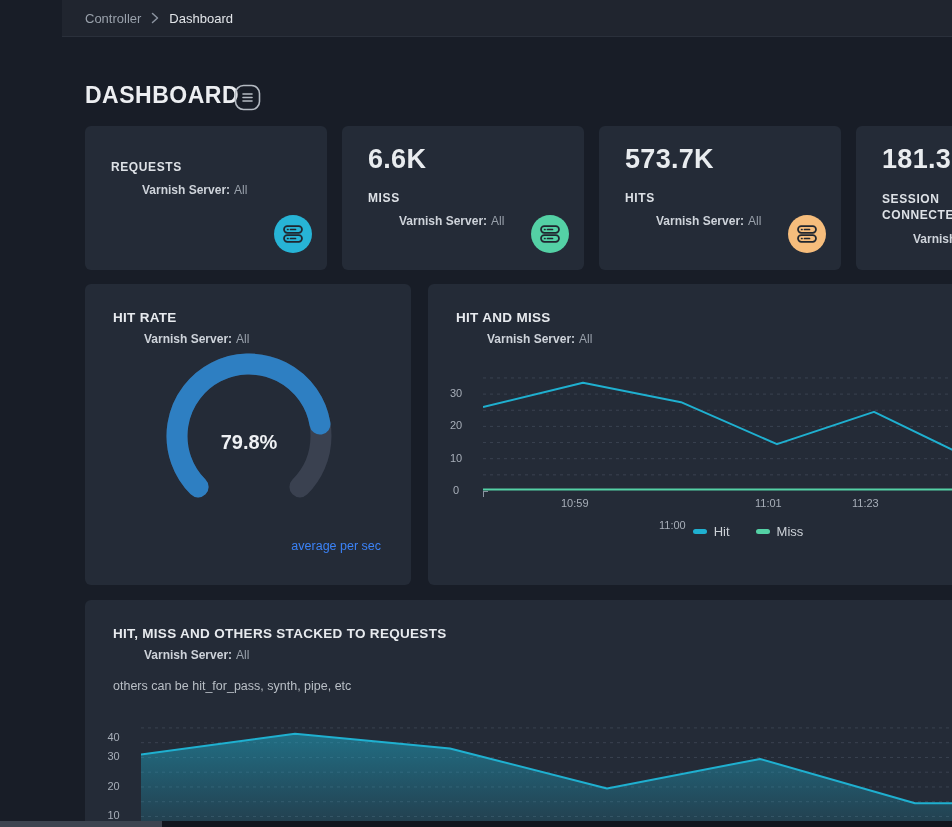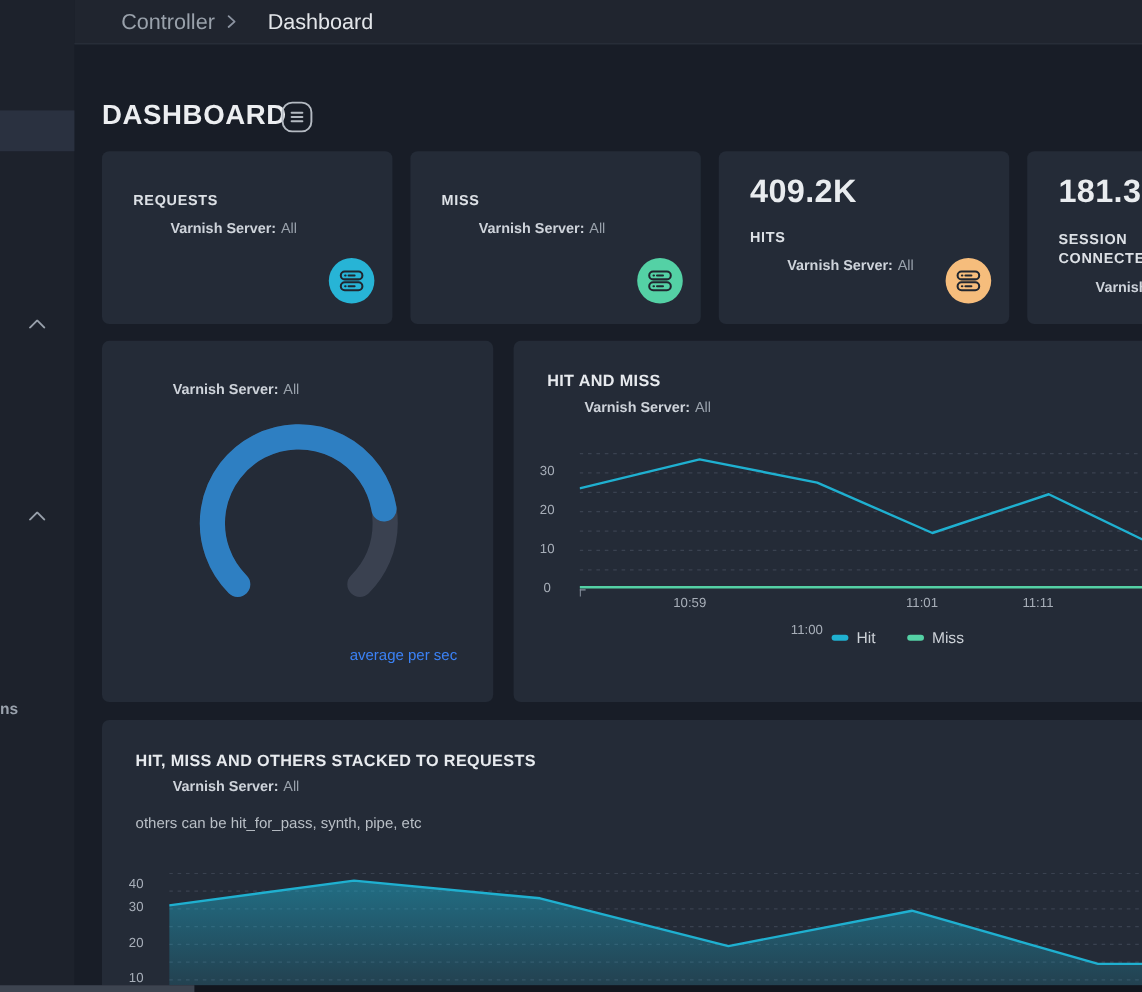--- a/index.html
+++ b/index.html
@@ -7,21 +7,21 @@
           font-family:"Liberation Sans",sans-serif;-webkit-font-smoothing:antialiased;}
   
   .sidebar{position:absolute;left:0;top:0;width:62px;height:827px;background:#1d222c;}
   .sidebar-active{position:absolute;left:0;top:92px;width:62px;height:34px;background:#2a3140;cursor:pointer;}
   .sb-chev{position:absolute;left:24px;cursor:pointer;}
   .sb-chev1{top:261px}.sb-chev2{top:421px}
   .sb-partial{position:absolute;left:0;top:583px;font-size:13px;font-weight:bold;color:#9aa2ad;}
   
   .topbar{position:absolute;left:62px;top:0;width:890px;height:37px;background:#20252f;
           border-bottom:1px solid #2a303b;display:flex;align-items:center;padding-left:23px;box-sizing:border-box;}
-  .crumb{font-size:18px;color:#99a1ab;cursor:pointer;margin-left:16px;}
+  .crumb{font-size:13px;color:#99a1ab;cursor:pointer;}
   .crumb.current{color:#e2e5e9;cursor:default;}
   .crumb-sep{margin:0 10px;display:flex;align-items:center;}
   
   .page-title{position:absolute;left:85px;top:82px;margin:0;font-size:23px;font-weight:bold;
               letter-spacing:.5px;color:#eceef1;}
   .title-icon{position:absolute;left:234px;top:84px;cursor:pointer;line-height:0;}
   
   .stat-card{position:absolute;top:126px;width:242px;height:144px;background:#242b37;border-radius:6px;
              padding:18px 26px;box-sizing:border-box;}
   .sc1{left:85px}.sc2{left:342px}.sc3{left:599px}.sc4{left:856px}
@@ -58,34 +58,20 @@
   .legend-marker{width:14px;height:5px;border-radius:2.5px;display:inline-block;}
   
   .hscroll{position:absolute;left:0;bottom:0;width:952px;height:6px;background:#12161e;z-index:10;}
   .hthumb{position:absolute;left:0;top:0;width:162px;height:6px;background:#3d4450;cursor:grab;}
 </style>
 </head>
 <body>
 
 <div class="screen">
 
-  <aside class="sidebar">
-    <div class="sidebar-active"></div>
-    <span class="sb-chev sb-chev1">
-      <svg width="14" height="8">
-          <polyline points="1,7 7,1 13,7" fill="none" stroke="#98a0ab" stroke-width="1.6" stroke-linecap="round" stroke-linejoin="round"></polyline>
-        </svg>
-    </span>
-    <span class="sb-chev sb-chev2">
-      <svg width="14" height="8">
-          <polyline points="1,7 7,1 13,7" fill="none" stroke="#98a0ab" stroke-width="1.6" stroke-linecap="round" stroke-linejoin="round"></polyline>
-        </svg>
-    </span>
-    <div class="sb-partial">ns</div>
-  </aside>
 
   <header class="topbar">
     <span class="crumb">Controller</span>
     <span class="crumb-sep">
       <svg width="8" height="12">
           <polyline points="1.5,1.5 6.5,6 1.5,10.5" fill="none" stroke="#8b93a0" stroke-width="1.5" stroke-linecap="round" stroke-linejoin="round"></polyline>
         </svg>
     </span>
     <span class="crumb current">Dashboard</span>
   </header>
@@ -115,40 +101,41 @@
             <line x1="5.6" y1="6.5" x2="6" y2="6.5"></line>
             <line x1="8.5" y1="6.5" x2="13.5" y2="6.5"></line>
             <line x1="5.6" y1="15.5" x2="6" y2="15.5"></line>
             <line x1="8.5" y1="15.5" x2="13.5" y2="15.5"></line>
           </g>
         </svg>
     </div>
   </div>
 
   <div class="stat-card sc2">
+    <div class="stat-value">6.6K</div>
     <div class="stat-label">MISS</div>
     <div class="server-line"><span class="sl">Varnish Server:</span><span class="sv">All</span></div>
     <div class="stat-icon" style="background: rgb(84, 209, 165);">
       <svg width="22" height="22" viewBox="0 0 22 22">
           <g fill="none" stroke="#20262f" stroke-width="1.7">
             <rect x="2" y="3.2" width="18" height="6.6" rx="3.3"></rect>
             <rect x="2" y="12.2" width="18" height="6.6" rx="3.3"></rect>
           </g>
           <g stroke="#20262f" stroke-width="1.7" stroke-linecap="round">
             <line x1="5.6" y1="6.5" x2="6" y2="6.5"></line>
             <line x1="8.5" y1="6.5" x2="13.5" y2="6.5"></line>
             <line x1="5.6" y1="15.5" x2="6" y2="15.5"></line>
             <line x1="8.5" y1="15.5" x2="13.5" y2="15.5"></line>
           </g>
         </svg>
     </div>
   </div>
 
   <div class="stat-card sc3">
-    <div class="stat-value">409.2K</div>
+    <div class="stat-value">573.7K</div>
     <div class="stat-label">HITS</div>
     <div class="server-line"><span class="sl">Varnish Server:</span><span class="sv">All</span></div>
     <div class="stat-icon" style="background: rgb(246, 189, 124);">
       <svg width="22" height="22" viewBox="0 0 22 22">
           <g fill="none" stroke="#20262f" stroke-width="1.7">
             <rect x="2" y="3.2" width="18" height="6.6" rx="3.3"></rect>
             <rect x="2" y="12.2" width="18" height="6.6" rx="3.3"></rect>
           </g>
           <g stroke="#20262f" stroke-width="1.7" stroke-linecap="round">
             <line x1="5.6" y1="6.5" x2="6" y2="6.5"></line>
@@ -160,38 +147,40 @@
     </div>
   </div>
 
   <div class="stat-card sc4">
     <div class="stat-value">181.3K</div>
     <div class="stat-label">SESSION CONNECTED</div>
     <div class="server-line"><span class="sl">Varnish Server:</span></div>
   </div>
 
   <section class="panel p-gauge">
+    <div class="panel-title">HIT RATE</div>
     <div class="server-line"><span class="sl">Varnish Server:</span><span class="sv">All</span></div>
   </section>
 
   <section class="panel p-line">
     <div class="panel-title">HIT AND MISS</div>
     <div class="server-line"><span class="sl">Varnish Server:</span><span class="sv">All</span></div>
   </section>
 
   <section class="panel p-area">
     <div class="panel-title">HIT, MISS AND OTHERS STACKED TO REQUESTS</div>
     <div class="server-line"><span class="sl">Varnish Server:</span><span class="sv">All</span></div>
     <div class="panel-sub">others can be hit_for_pass, synth, pipe, etc</div>
   </section>
 
   <div id="chart-gauge" class="chart"><svg width="178" height="178">
         <path d="M 38.08831175456858 138.91168824543144 A 72 72 0 1 1 139.9116882454315 138.91168824543138" fill="none" stroke="#3a4150" stroke-width="21" stroke-linecap="round"></path>
         <path d="M 38.08831175456858 138.91168824543144 A 72 72 0 1 1 160.0042498084872 76.0669991563754" fill="none" stroke="#2e7fc2" stroke-width="21" stroke-linecap="round"></path>
       </svg></div>
+  <div class="gauge-label">79.8%</div>
   <div class="gauge-caption">average per sec</div>
 
   <div id="chart-hitmiss" class="chart"><svg width="555" height="127">
         <line x1="0" x2="555" y1="103.85" y2="103.85" stroke="#3a4250" stroke-width="1" stroke-dasharray="3 4"></line>
         <line x1="0" x2="555" y1="87.7" y2="87.7" stroke="#3a4250" stroke-width="1" stroke-dasharray="3 4"></line>
         <line x1="0" x2="555" y1="71.55" y2="71.55" stroke="#3a4250" stroke-width="1" stroke-dasharray="3 4"></line>
         <line x1="0" x2="555" y1="55.400000000000006" y2="55.400000000000006" stroke="#3a4250" stroke-width="1" stroke-dasharray="3 4"></line>
         <line x1="0" x2="555" y1="39.25" y2="39.25" stroke="#3a4250" stroke-width="1" stroke-dasharray="3 4"></line>
         <line x1="0" x2="555" y1="23.099999999999994" y2="23.099999999999994" stroke="#3a4250" stroke-width="1" stroke-dasharray="3 4"></line>
         <line x1="0" x2="555" y1="6.950000000000003" y2="6.950000000000003" stroke="#3a4250" stroke-width="1" stroke-dasharray="3 4"></line>
@@ -233,18 +222,18 @@
     <div class="hthumb"></div>
   </div>
 
 <div class="tick ytick" style="left: 438px; top: 484px; width: 36px;">0</div>
     <div class="tick ytick" style="left: 438px; top: 451.7px; width: 36px;">10</div>
     <div class="tick ytick" style="left: 438px; top: 419.4px; width: 36px;">20</div>
     <div class="tick ytick" style="left: 438px; top: 387.1px; width: 36px;">30</div>
     <div class="tick xtick" style="left: 561px; top: 497px; width: 44px;">10:59</div>
     <div class="tick xtick" style="left: 659px; top: 519px; width: 44px;">11:00</div>
     <div class="tick xtick" style="left: 755px; top: 497px; width: 44px;">11:01</div>
-    <div class="tick xtick" style="left: 852px; top: 497px; width: 44px;">11:11</div>
+    <div class="tick xtick" style="left: 852px; top: 497px; width: 44px;">11:23</div>
     <div class="tick ytick" style="left: 96px; top: 809.48px; width: 35px;">10</div>
     <div class="tick ytick" style="left: 96px; top: 779.96px; width: 35px;">20</div>
     <div class="tick ytick" style="left: 96px; top: 750.44px; width: 35px;">30</div>
     <div class="tick ytick" style="left: 96px; top: 731px; width: 35px;">40</div>
   </div>
 
 </body></html>

